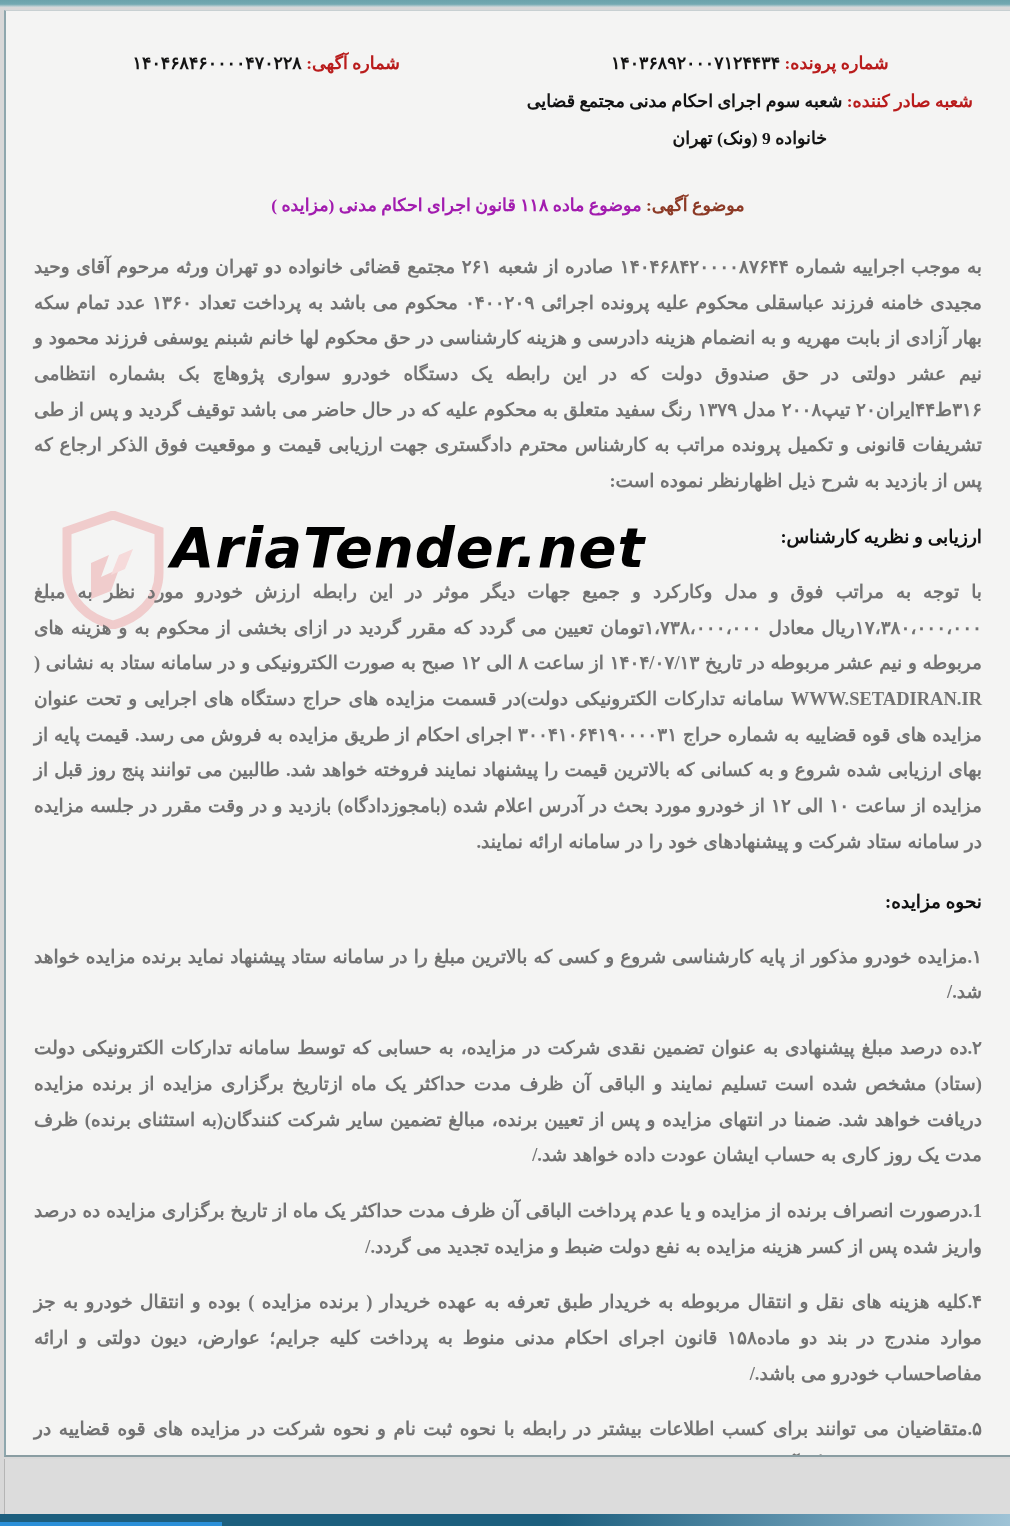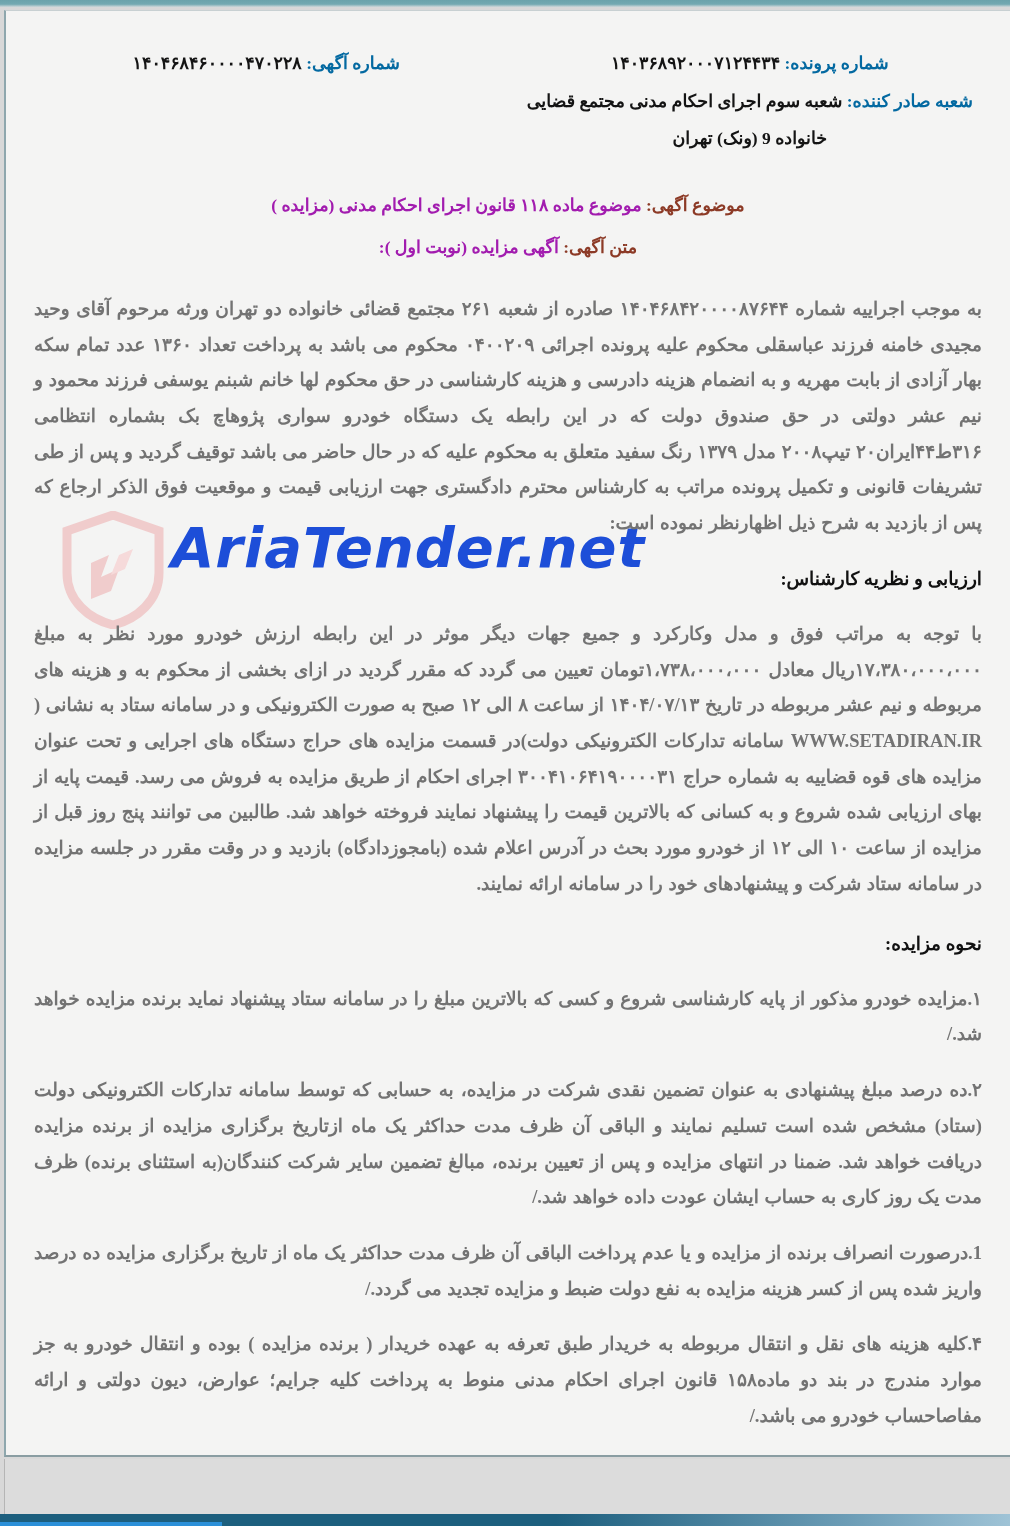--- a/index.html
+++ b/index.html
@@ -89,21 +89,21 @@
     z-index: 1;
   }
   #watermark .wm-text {
     position: absolute;
     left: 110px;
     top: 6px;
     font-family: "DejaVu Sans", sans-serif;
     font-size: 56px;
     font-weight: bold;
     letter-spacing: 1px;
-    color: #1d4ed8;
+    color: #000000;
     white-space: nowrap;
     font-style: italic;
   }
   #watermark svg { position: absolute; left: 0; top: 2px; }
 
   
   .content {
     position: relative;
     z-index: 2;
     padding: 34px 28px 0 28px;
@@ -122,21 +122,21 @@
   .hdr-col { width: 49%; }
   .hdr-col.left  { text-align: center; }
   .hdr-col.right { text-align: center; }
 
   .kv {
     font-size: 17.5px;
     line-height: 2.15;
     white-space: normal;
   }
   .kv .lbl {
-    color: #0369a1;
+    color: #b91c1c;
     font-weight: bold;
   }
   .kv .val {
     color: #141414;
     font-weight: bold;
   }
 
   .subj-block {
     margin-top: 26px;
     text-align: center;
@@ -213,24 +213,20 @@
             </div>
           </div>
 
         </div>
 
         <div class="subj-block">
           <div class="subj-line">
             <span class="lbl">موضوع آگهی:</span>
             <span class="val">موضوع ماده ۱۱۸ قانون اجرای احکام مدنی (مزایده )</span>
           </div>
-          <div class="subj-line">
-            <span class="lbl">متن آگهی:</span>
-            <span class="val">آگهی مزایده (نوبت اول ):</span>
-          </div>
         </div>
 
         <div class="spacer-24"></div>
 
         <p class="body">به موجب اجراییه شماره  ۱۴۰۴۶۸۴۲۰۰۰۰۸۷۶۴۴  صادره از شعبه  ۲۶۱  مجتمع قضائی خانواده دو تهران ورثه مرحوم  آقای وحید مجیدی خامنه  فرزند عباسقلی  محکوم علیه پرونده اجرائی  ۰۴۰۰۲۰۹  محکوم می باشد به پرداخت تعداد  ۱۳۶۰  عدد تمام سکه بهار آزادی از بابت مهریه و به انضمام هزینه دادرسی و  هزینه کارشناسی در حق محکوم لها خانم  شبنم یوسفی فرزند محمود  و  نیم عشر دولتی در حق صندوق دولت که در این رابطه یک دستگاه خودرو سواری پژوهاچ بک بشماره انتظامی ۳۱۶ط۴۴ایران۲۰ تیپ۲۰۰۸  مدل ۱۳۷۹ رنگ سفید متعلق به محکوم علیه که در حال حاضر  می باشد توقیف گردید و پس از طی تشریفات قانونی و تکمیل پرونده مراتب به کارشناس محترم دادگستری جهت ارزیابی قیمت و موقعیت فوق الذکر ارجاع که پس از بازدید به شرح ذیل اظهارنظر نموده است:</p>
 
         <div class="spacer-20"></div>
 
         <p class="lead-head">ارزیابی و نظریه کارشناس:</p>
 

